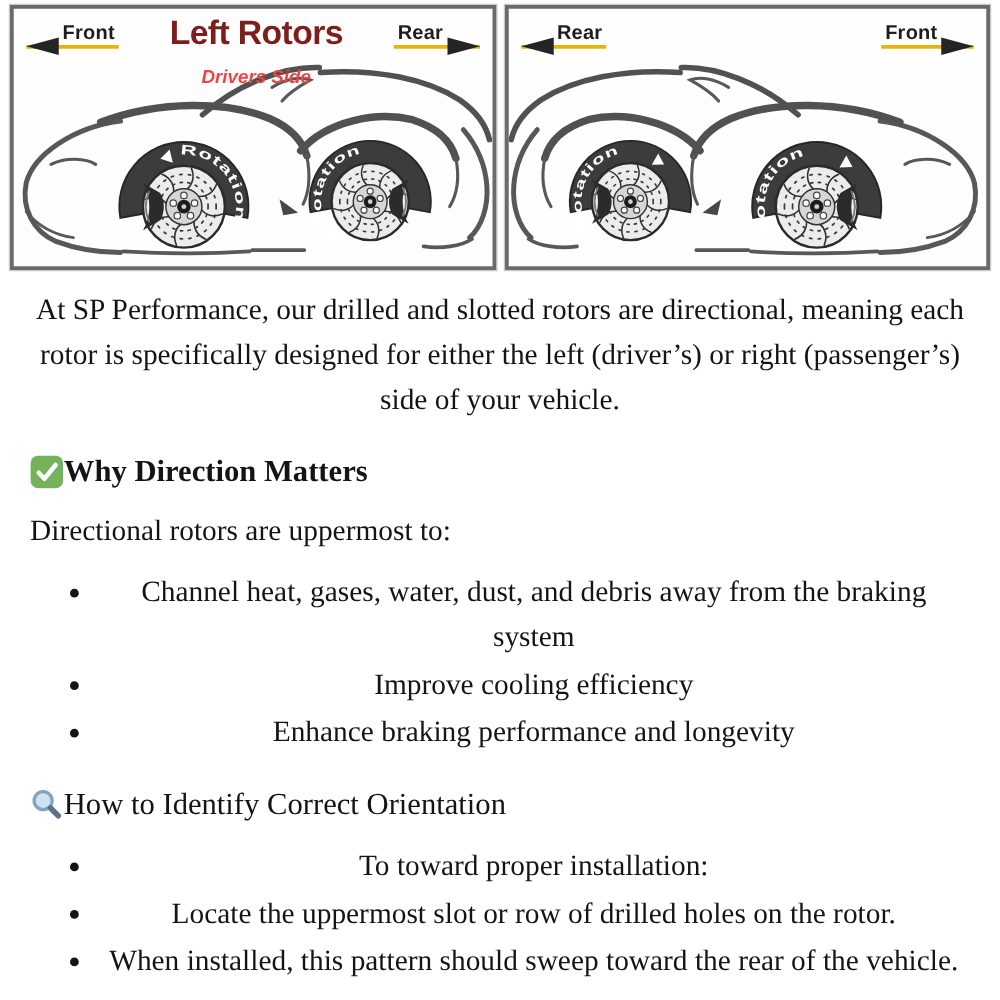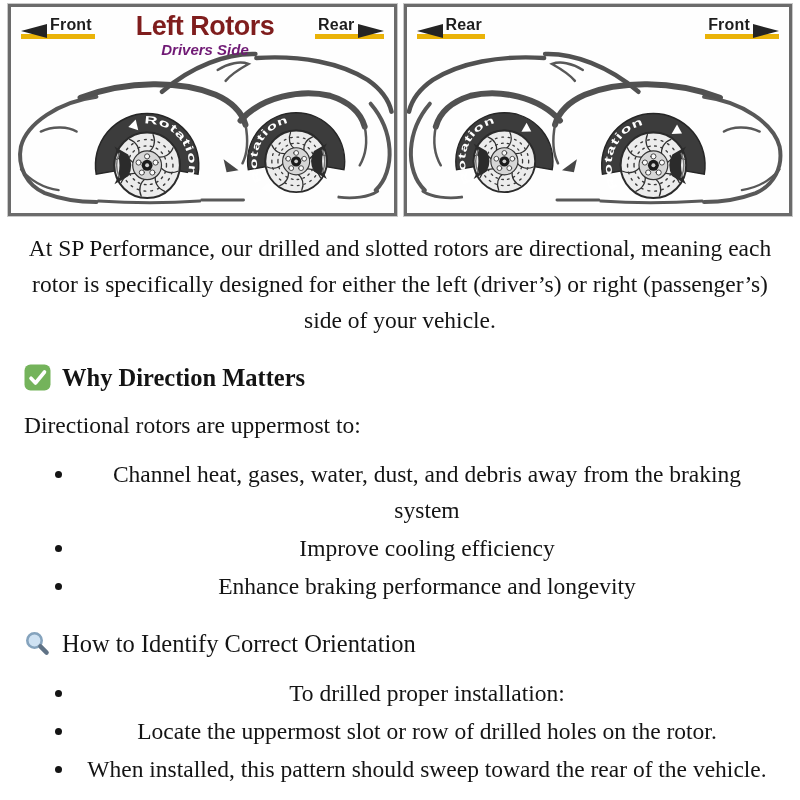--- a/index.html
+++ b/index.html
@@ -12,34 +12,34 @@
   .figure { display:flex; gap:7px; padding:4px 8px 0 8px; }
   .panel {
     flex:1; position:relative; height:212px; background:#fefefe;
     border:3px solid #6b6b6b; box-shadow:0 0 0 1px #c9c9c9;
   }
   .panel-header {
     position:absolute; top:5px; left:10px; right:10px;
     display:flex; justify-content:space-between; align-items:flex-start;
     font-family:"Liberation Sans", sans-serif; z-index:2;
   }
-  .fr-group { display:flex; align-items:flex-start; border-bottom:5px solid #eab308; height:23px; margin-top:4px; }
+  .fr-group { display:flex; align-items:flex-end; border-bottom:3px solid #eab308; height:23px; margin-top:4px; }
   .fr-label { font-size:16px; font-weight:bold; color:#1d1d1d; padding:0 3px; letter-spacing:.2px; }
   .tri { width:0; height:0; border-top:7px solid transparent; border-bottom:7px solid transparent; position:relative; top:8px; }
   .tri-left  { border-right:26px solid #242424; }
   .tri-right { border-left:26px solid #242424; }
   .panel-titleblock { text-align:center; flex:1; padding:0 4px; }
   .panel-title { font-size:27px; font-weight:800; letter-spacing:-0.5px; color:#7f1d1d; line-height:1.05; }
-  .panel-subtitle { font-size:15px; font-weight:bold; font-style:italic; color:#701a75; margin-top:1px; }
+  .panel-subtitle { font-size:15px; font-weight:bold; font-style:italic; color:#ef4444; margin-top:13px; }
   svg.car { position:absolute; left:0; bottom:0; width:100%; height:172px; display:block; }
   .rot-text { font-family:"Liberation Sans", sans-serif; font-size:11px; font-weight:bold; fill:#ffffff; letter-spacing:.5px; }
   
   .content { padding:0 24px; font-size:23.5px; line-height:1.53; }
   .intro { margin:15px 0 0 0; max-width:756px;text-align:center; }
-  .h-row { display:flex; align-items:center; gap:11px; font-size:24.5px; margin:20px 0 0 0; }
+  .h-row { display:flex; align-items:center; gap:0; font-size:24.5px; margin:20px 0 0 0; }
   .h-bold { font-weight:bold; }
   .icon-badge { flex:0 0 auto; display:inline-flex; }
   .lead { margin:12px 0 0 0; }
   ul { margin:13px 0 0 0; padding-left:52px; }
   li { padding-left:2px; margin:0 0 2px 0; max-width:700px;text-align:center; }
   li::marker { color:#141414; }
 </style>
 </head>
 <body>
 
@@ -183,18 +183,18 @@
     <span class="icon-badge">
       <svg width="27" height="27" viewBox="0 0 27 27">
         <circle cx="10.5" cy="10.5" r="7.2" stroke="#85a3bd" stroke-width="2.6" fill="#cfe2f3"></circle>
         <line x1="16.4" y1="16.4" x2="22.6" y2="22.6" stroke-width="4.4" stroke-linecap="round" stroke="#5f7285"></line>
       </svg>
     </span>
     <span>How to Identify Correct Orientation</span>
   </div>
 
   <ul>
-    <li>To drilled proper installation:</li>
+    <li>To toward proper installation:</li>
     <li>Locate the uppermost slot or row of drilled holes on the rotor.</li>
     <li>When installed, this pattern should sweep toward the rear of the vehicle.</li>
   </ul>
 
 </div>
 
 </body></html>

